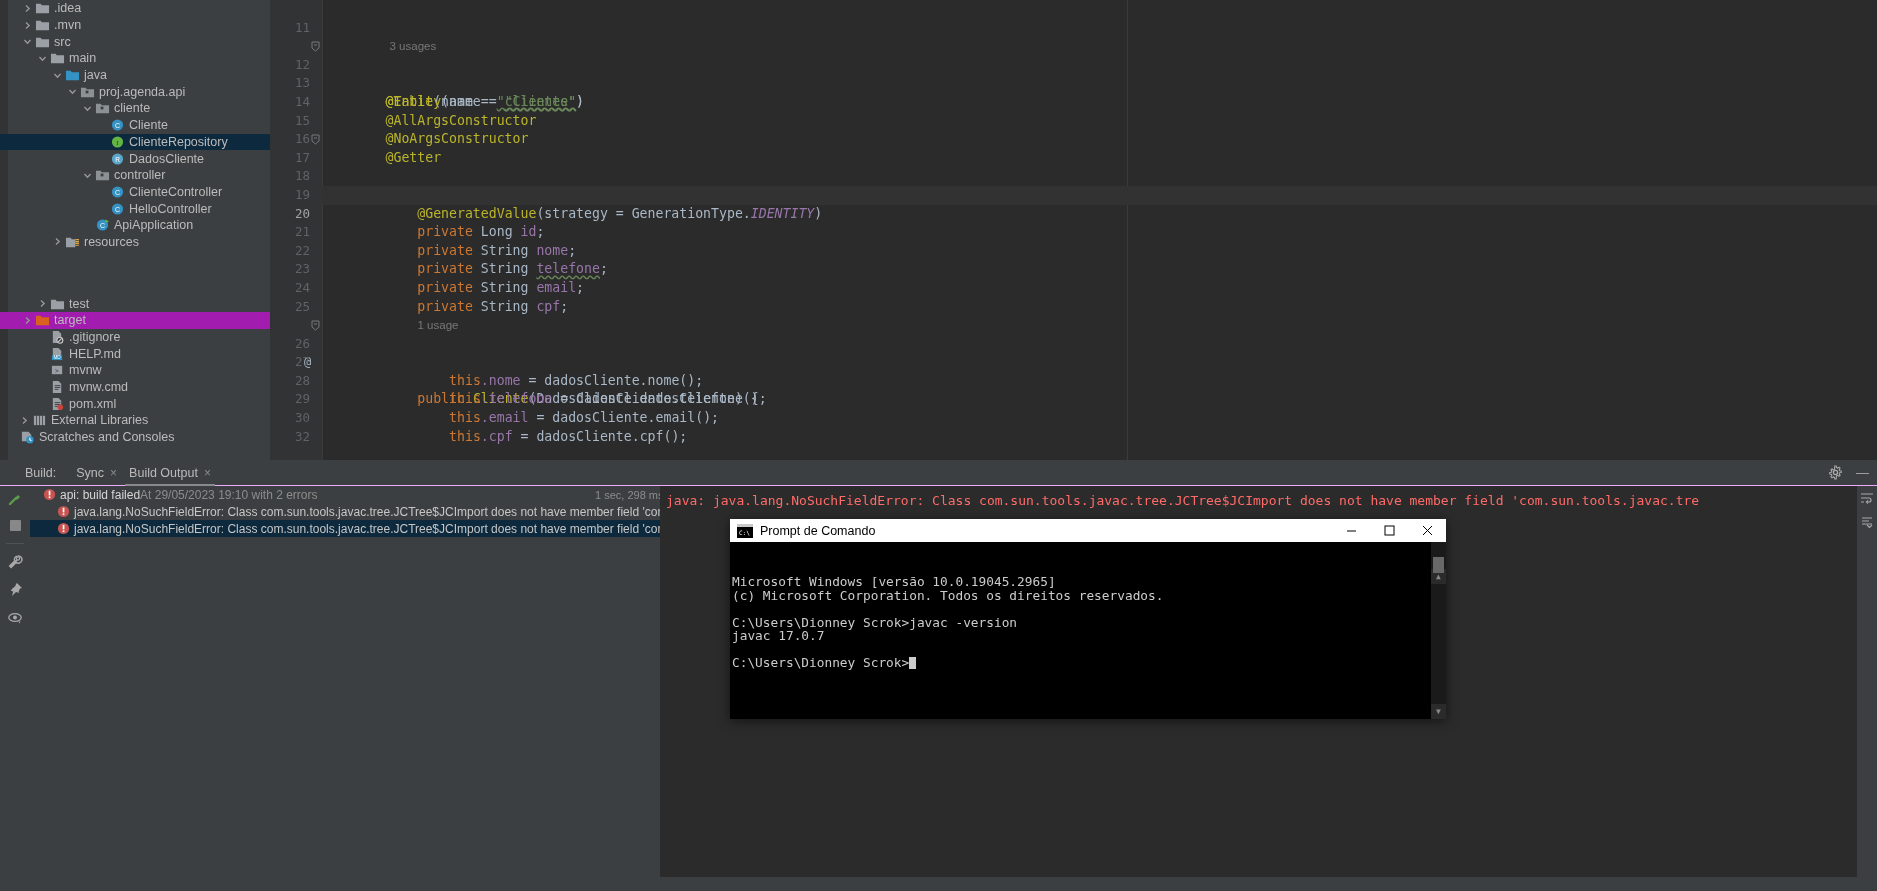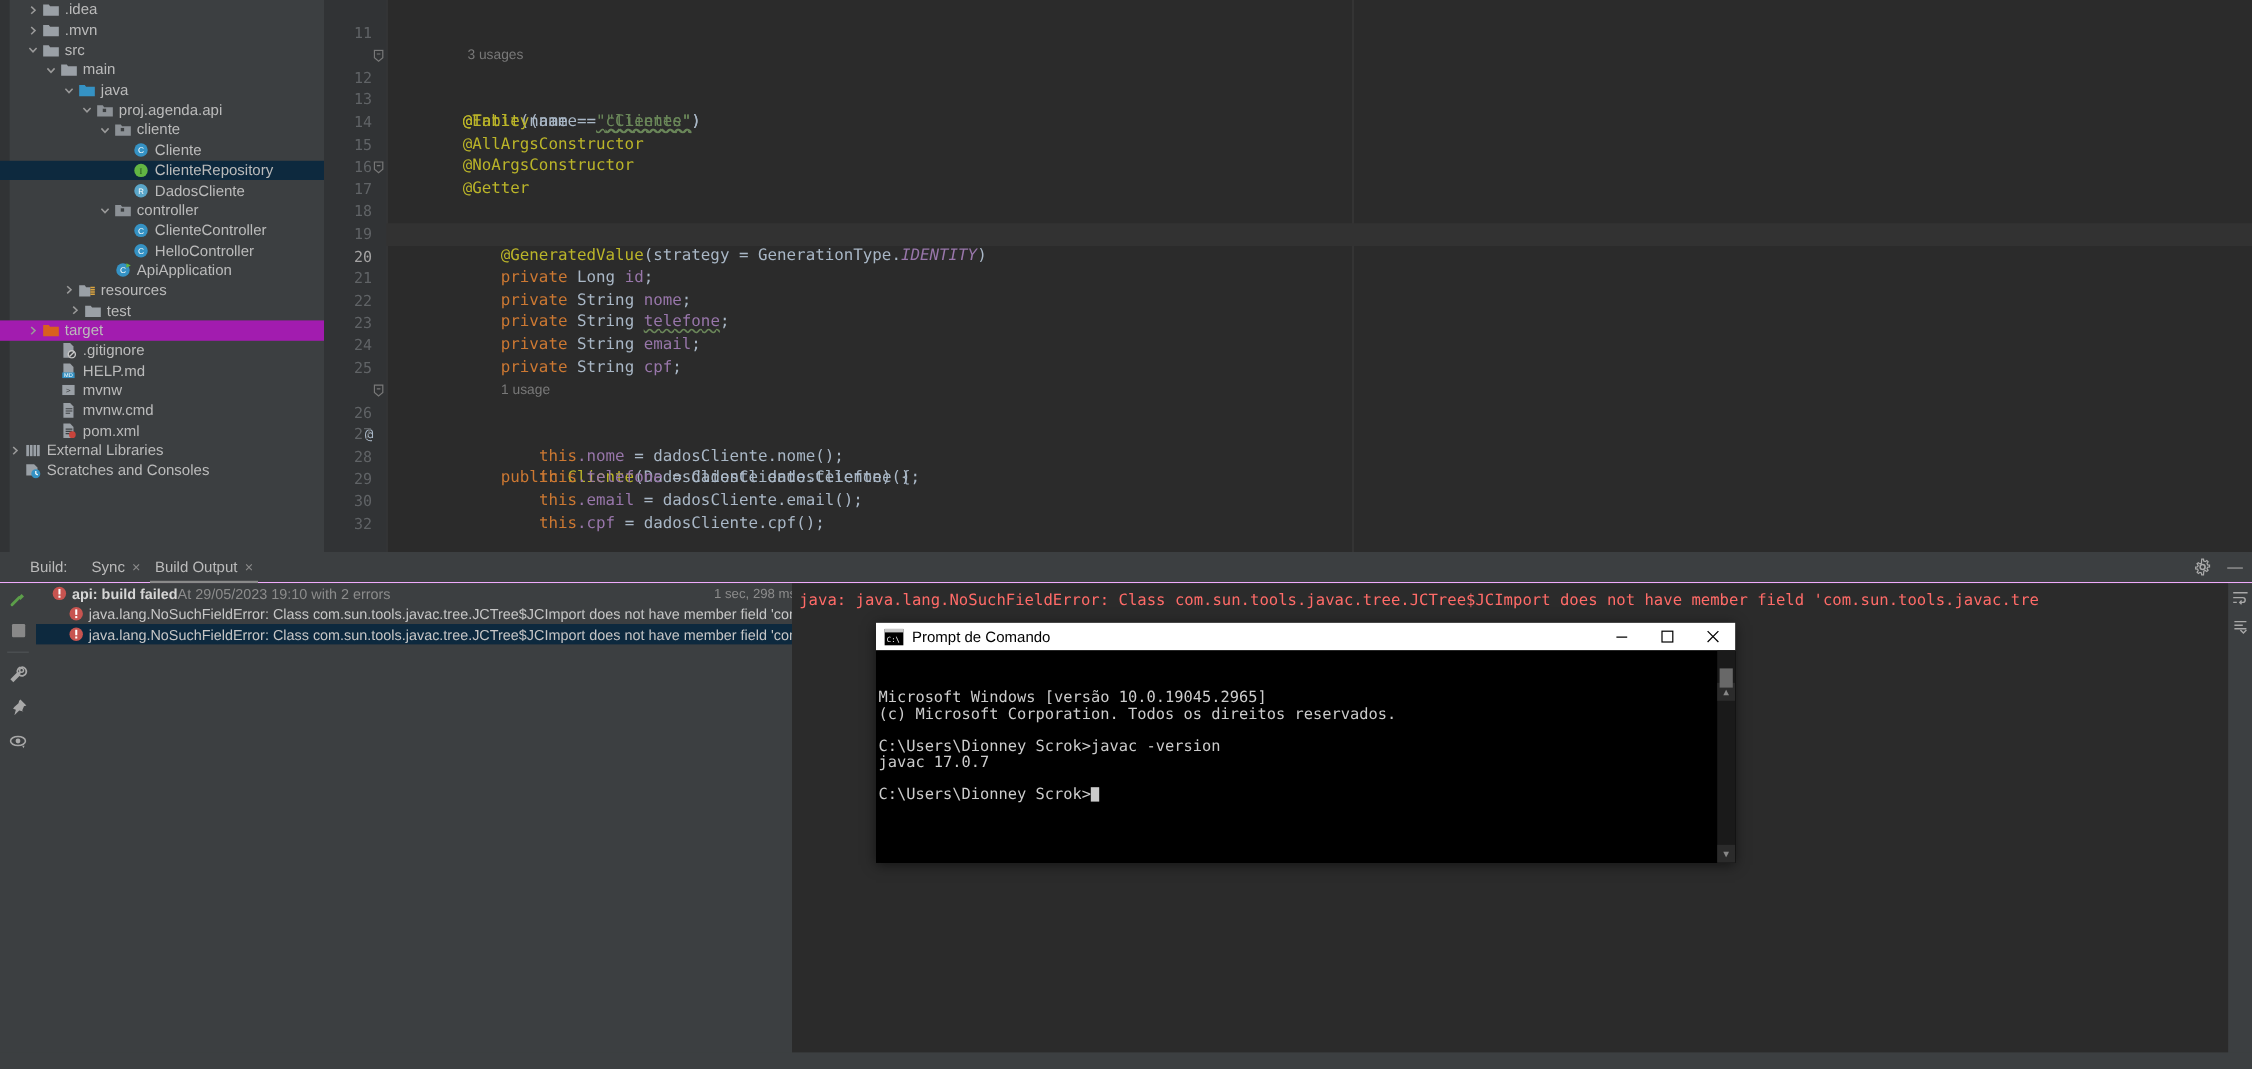--- a/index.html
+++ b/index.html
@@ -92,21 +92,21 @@
   .sep { position: absolute; left: 6px; width: 18px; height: 1px; background: #4f5355; }
 
   .tree-pane {
     position: absolute; left: 30px; top: 0; width: 630px; bottom: 0;
     background: #3c3f41; overflow: hidden;
   }
   .brow { position: relative; height: 17px; display: flex; align-items: center;
           font-size: 12px; color: #bbbbbb; white-space: nowrap; }
   .brow.selected { background: #0d293e; }
   .berr-ic { width: 22px; flex: 0 0 22px; display: flex; align-items: center; justify-content: center; }
-  .bbold { font-weight: bold; color: #d6d6d6; }
+  .bbold { font-weight: normal; color: #d6d6d6; }
   .bdim  { color: #8c8c8c; }
   .btime { position: absolute; right: 10px; color: #8c8c8c; font-size: 11px; }
 
   .detail-pane {
     position: absolute; left: 660px; top: 0; right: 20px; bottom: 0; background: #2b2b2b;
     overflow: hidden;
   }
   .detail-line {
     font-family: "DejaVu Sans Mono", monospace; font-size: 13px; color: #ff6b68;
     white-space: pre; padding: 6px 0 0 6px; line-height: 17px;
@@ -328,21 +328,21 @@
             </svg>
           </span>
           <span class="ic">
             <svg width="15" height="14" viewBox="0 0 16 15" class="i">
               <path d="M1 3h5l1.2 1.6H11V13H1z" fill="#9aa0a6"></path>
               <path d="M11 5h4M11 7h4M11 9h4M11 11h4" stroke="#d9a441" stroke-width="1.3"></path>
             </svg>
           </span>
           <span class="lbl">resources</span>
         </div>
-        <div class="tree-row" style="padding-left: 56px;">
+        <div class="tree-row" style="padding-left: 36px; margin-top: 45px;">
           <span class="tw">
             <svg width="9" height="9" viewBox="0 0 9 9">
               <path d="M3 1.5l3.2 3L3 7.5" fill="none" stroke="#9a9a9a" stroke-width="1.3"></path>
             </svg>
           </span>
           <span class="ic">
             <svg width="15" height="14" viewBox="0 0 16 15" class="i">
               <path d="M1 3h5l1.2 1.6H15V13H1z" fill="#9aa0a6"></path>
             </svg>
           </span>
@@ -407,21 +407,21 @@
           <span class="tw"></span>
           <span class="ic">
             <svg width="15" height="14" viewBox="0 0 16 15" class="i">
               <path d="M3 1h6l3 3v10H3z" fill="#9aa0a6"></path>
               <path d="M5 6h6M5 8h6M5 10h4" stroke="#3c3f41" stroke-width="1"></path>
               <circle cx="11" cy="11" r="3" fill="#c9443c"></circle>
             </svg>
           </span>
           <span class="lbl">pom.xml</span>
         </div>
-        <div class="tree-row" style="padding-left: 6px;">
+        <div class="tree-row" style="padding-left: 18px;">
           <span class="tw">
             <svg width="9" height="9" viewBox="0 0 9 9">
               <path d="M3 1.5l3.2 3L3 7.5" fill="none" stroke="#9a9a9a" stroke-width="1.3"></path>
             </svg>
           </span>
           <span class="ic">
             <svg width="15" height="14" viewBox="0 0 16 15" class="i">
               <rect x="2" y="3" width="2.4" height="10" fill="#9aa0a6"></rect>
               <rect x="5.2" y="3" width="2.4" height="10" fill="#9aa0a6"></rect>
               <rect x="8.4" y="3" width="2.4" height="10" fill="#9aa0a6"></rect>

